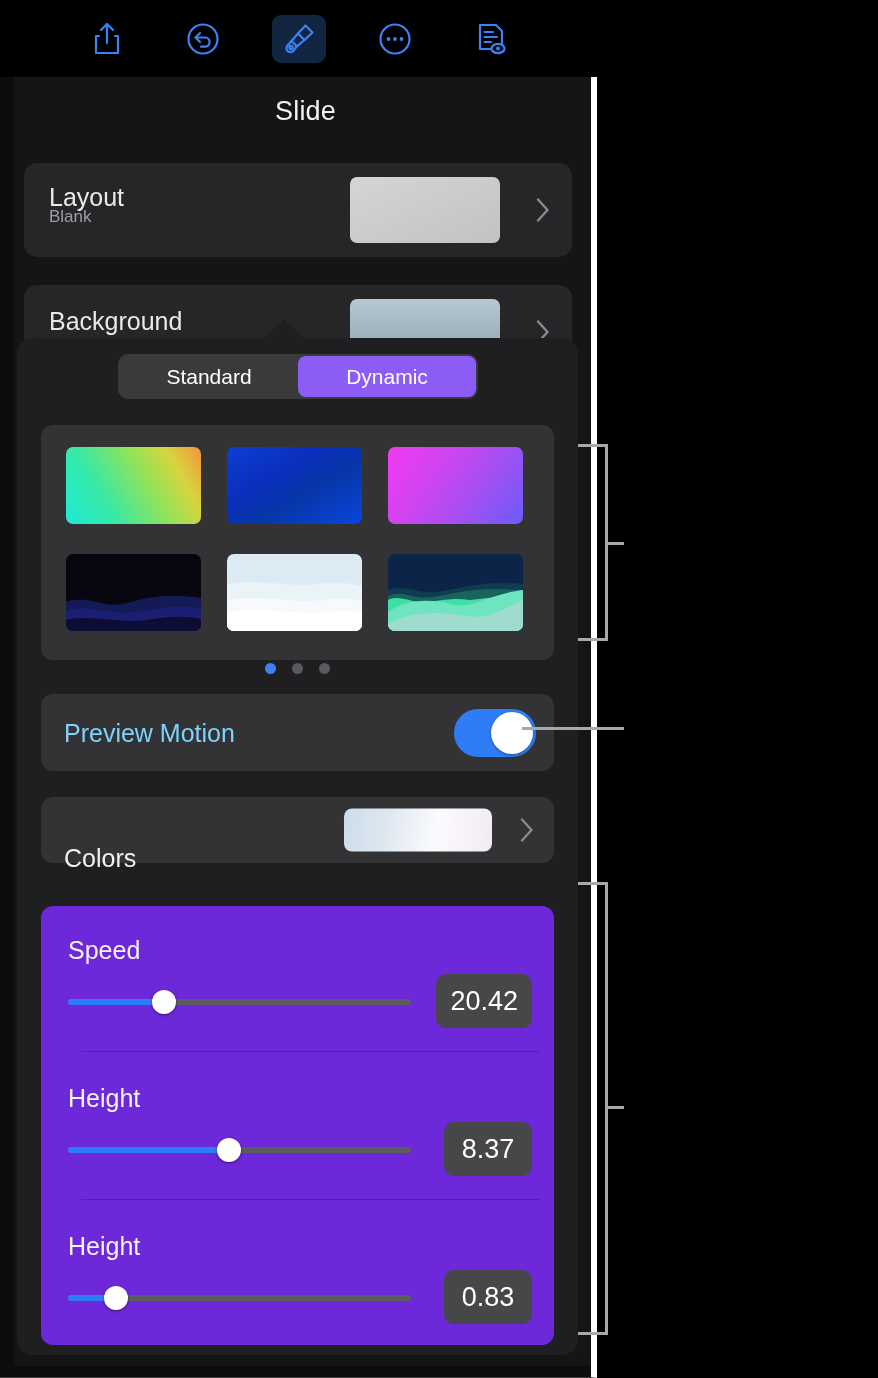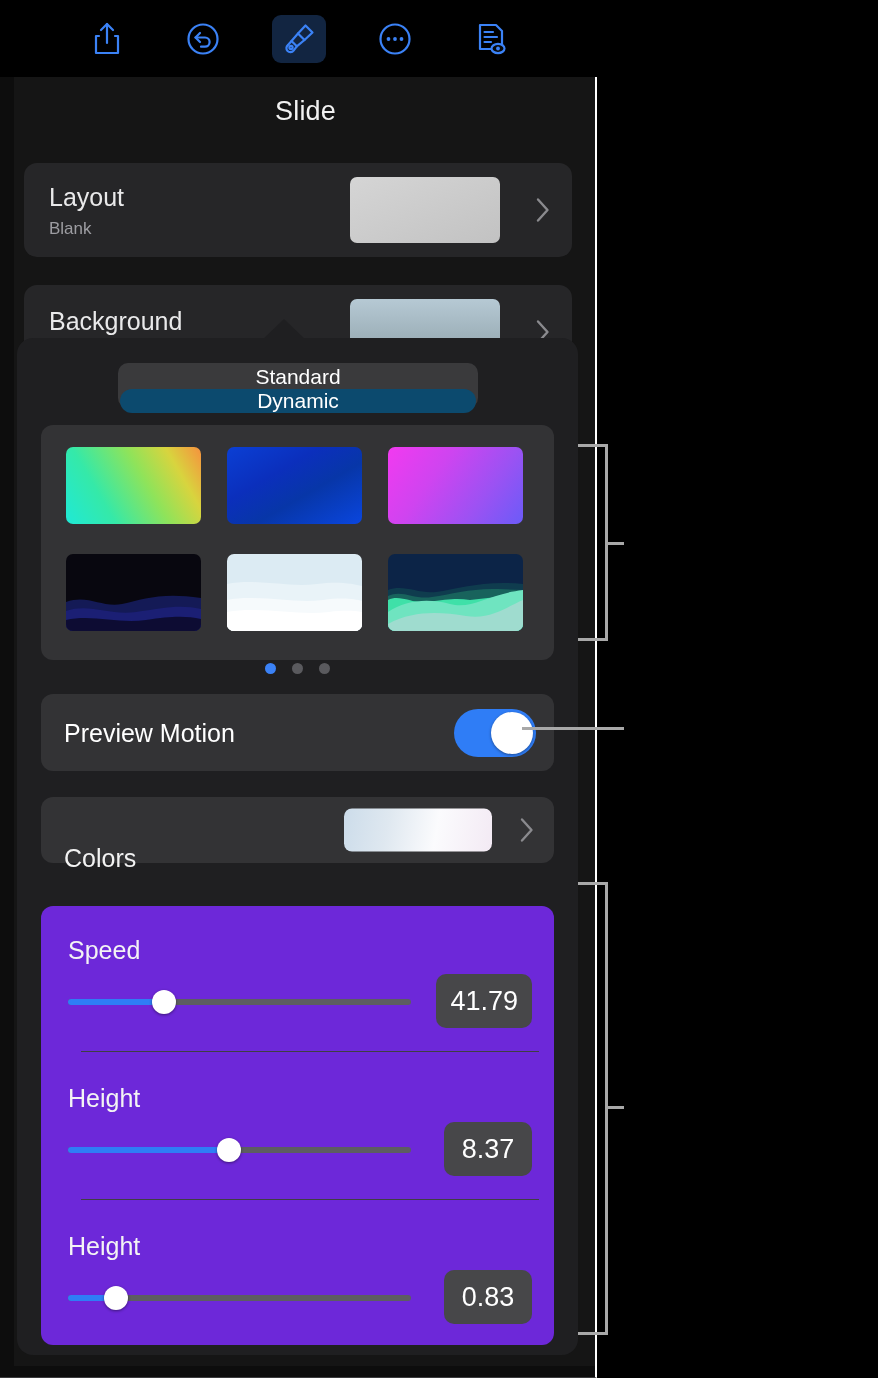--- a/index.html
+++ b/index.html
@@ -8,21 +8,21 @@
     background: #000000;
     font-family: "Liberation Sans", sans-serif;
     overflow: hidden;
   }
   #root { position: relative; width: 878px; height: 1378px; background: #000; }
 
   
   .panel {
     position: absolute; left: 0; top: 0; width: 597px; height: 1378px;
     background: #0d0d0d;
-    border-right: 2px solid #ffffff;
+    border-right: 6px solid #ffffff;
     border-bottom: 1px solid #3c3c3e;
   }
   .panel-inner {
     position: absolute; left: 14px; top: 0; right: 0; bottom: 11px;
     background: #151515;
   }
 
   
   .toolbar {
     position: absolute; left: 0; top: 0; width: 597px; height: 77px;
@@ -77,28 +77,28 @@
   .pop-arrow {
     position: absolute; left: 262px; top: 319px;
     width: 0; height: 0;
     border-left: 22px solid transparent;
     border-right: 22px solid transparent;
     border-bottom: 21px solid #1f1f21;
   }
 
   
   .segmented {
-    position: absolute; left: 101px; top: 25px; width: 360px; height: 45px;
-    background: #3a3a3c; border-radius: 10px; display: flex; padding: 2px; flex-direction: column;
+    position: absolute; left: 101px; top: 16px; width: 360px; height: 45px;
+    background: #3a3a3c; border-radius: 10px; display: flex; padding: 2px;
   }
   .seg {
     flex: 1; border-radius: 8px; display: flex; align-items: center;
     justify-content: center; color: #ffffff; font-size: 21px;
   }
-  .seg.active { background: #0c4a6e; border-radius: 12px; }
+  .seg.active { background: #8b5cf6; }
 
   
   .grid-card {
     position: absolute; left: 24px; top: 87px; width: 513px; height: 235px;
     background: #333335; border-radius: 12px;
   }
   .grid {
     position: absolute; left: 25px; top: 22px;
     display: grid; grid-template-columns: repeat(3, 135px);
     grid-template-rows: repeat(2, 77px); gap: 30px 26px;
@@ -112,21 +112,21 @@
   }
   .dot { width: 11px; height: 11px; border-radius: 50%; background: #5a5a5e; }
   .dot.active { background: #3b82f6; }
 
   
   .pm-card {
     position: absolute; left: 24px; top: 356px; width: 513px; height: 77px;
     background: #333335; border-radius: 12px;
   }
   .pm-label { position: absolute; left: 23px; top: 50%; transform: translateY(-50%);
-    color: #ffffff; font-size: 25px; text-align: center; }
+    color: #7dd3fc; font-size: 25px; text-align: center; }
   .switch {
     position: absolute; right: 18px; top: 50%; transform: translateY(-50%);
     width: 82px; height: 48px; border-radius: 24px; background: #2f7df6;
   }
   .knob {
     position: absolute; right: 3px; top: 3px; width: 42px; height: 42px;
     border-radius: 50%; background: #ffffff;
     box-shadow: 0 1px 3px rgba(0,0,0,.4);
   }
 
@@ -221,21 +221,21 @@
           <ellipse cx="23" cy="26.5" rx="6.5" ry="4.6" fill="#0a0a0a"></ellipse>
           <circle cx="23" cy="26.5" r="1.9" fill="#3b82f6" stroke="none"></circle>
         </svg>
       </div>
     </div>
 
     <div class="panel-title">Slide</div>
 
     <div class="card row-layout">
       <div class="row-label" style="top:20px">Layout</div>
-      <div class="row-sub" style="top:56px">Blank</div>
+      <div class="row-sub" style="top:44px">Blank</div>
       <div class="thumb" style="top:14px; width:150px; height:66px; background:linear-gradient(155deg,#d5d5d5,#c2c2c2);"></div>
       <div class="chev">
         <svg width="14" height="25" viewBox="0 0 14 25" fill="none" stroke="#8a8a8e" stroke-width="2.4" stroke-linecap="round" stroke-linejoin="round">
             <path d="M2 2 L11.5 12.5 L2 23"></path>
           </svg>
       </div>
     </div>
 
     <div class="card row-background">
       <div class="row-label" style="top:22px">Background</div>
@@ -322,21 +322,21 @@
 
       <div class="sliders-card">
 
         <div class="slider-group" style="top:30px">
           <div class="sg-label">Speed</div>
           <div class="track-wrap">
             <div class="track"></div>
             <div class="track-fill" style="width:28%"></div>
             <div class="knob-s" style="left:28%"></div>
           </div>
-          <div class="value-box">41.79</div>
+          <div class="value-box">20.42</div>
         </div>
         <div class="divider" style="top:145px"></div>
 
         <div class="slider-group" style="top:178px">
           <div class="sg-label">Height</div>
           <div class="track-wrap">
             <div class="track"></div>
             <div class="track-fill" style="width:47%"></div>
             <div class="knob-s" style="left:47%"></div>
           </div>

